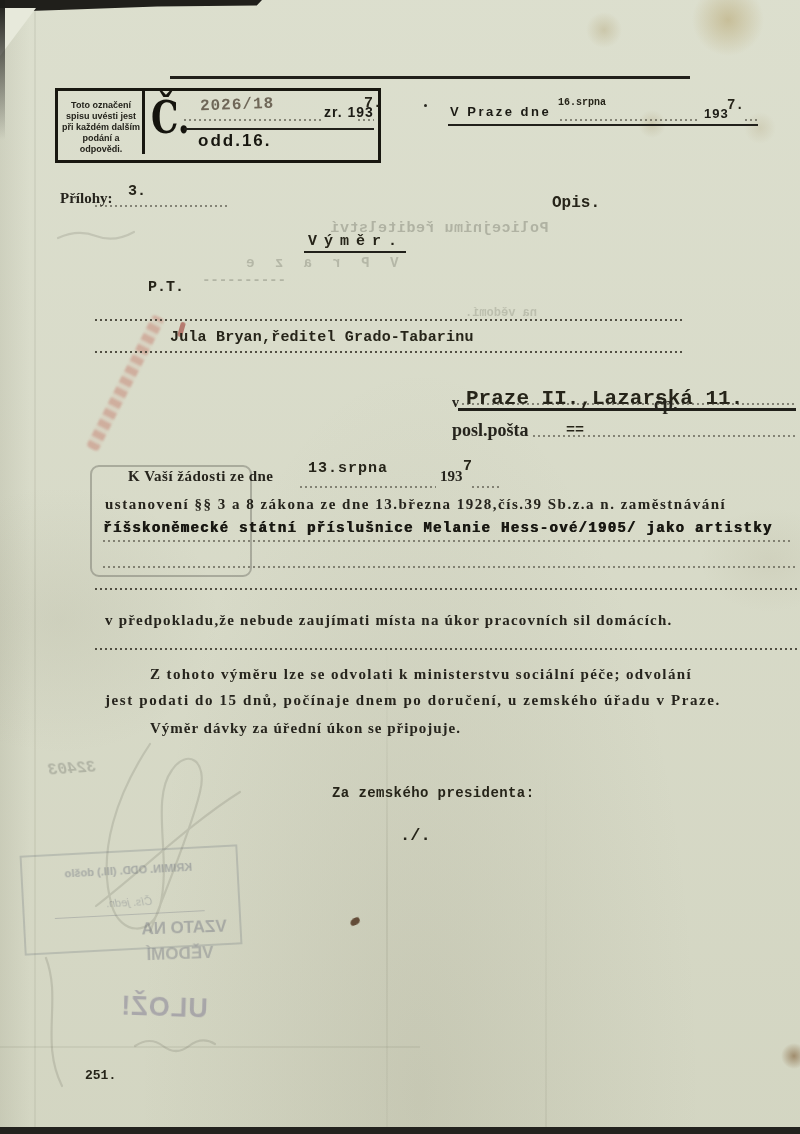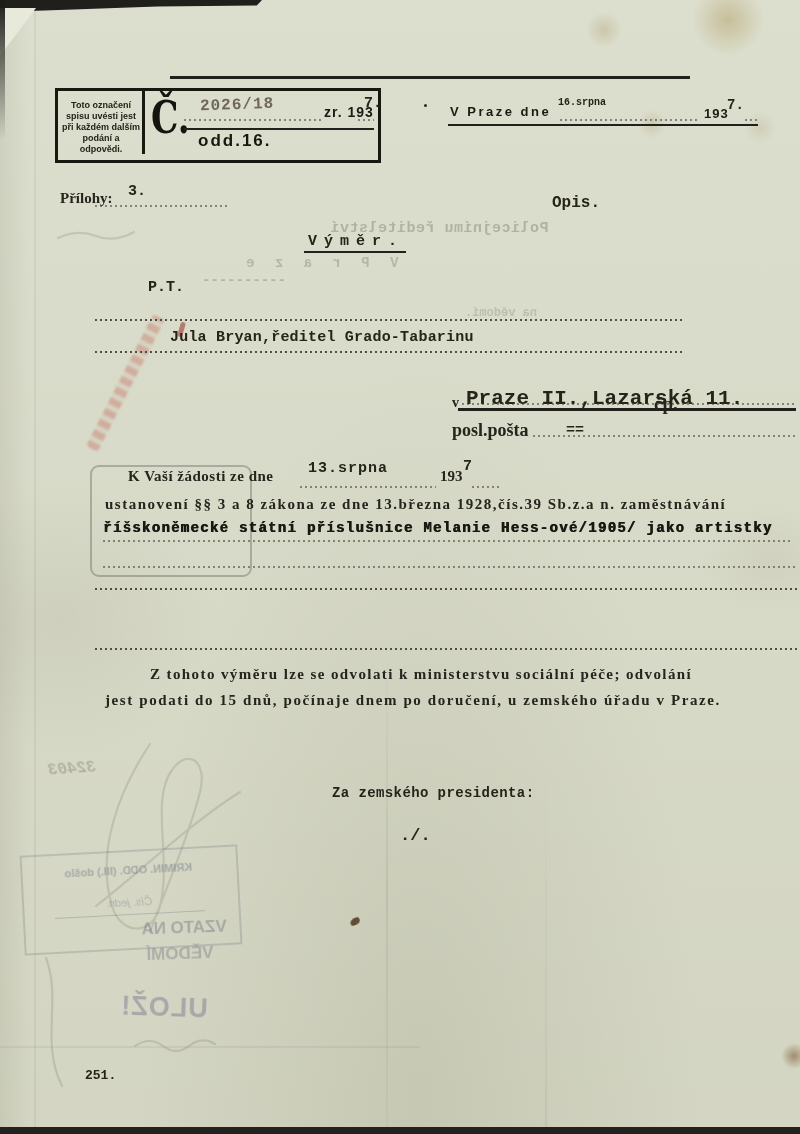--- a/index.html
+++ b/index.html
@@ -130,25 +130,27 @@
 
   <div class="abs pr" style="left:105px;top:496px;font-size:15px;letter-spacing:1.5px;">ustanovení §§ 3 a 8 zákona ze dne 13.března 1928,čís.39 Sb.z.a n. zaměstnávání</div>
 
   <div class="abs t heavy" style="left:103px;top:520px;font-size:14px;letter-spacing:1.3px;">říšskoněmecké státní příslušnice Melanie Hess-ové/1905/ jako artistky</div>
   <div class="abs dotlite" style="left:103px;top:540px;width:688px;"></div>
 
   <div class="abs dotlite" style="left:103px;top:566px;width:692px;"></div>
 
   <div class="abs dotrule" style="left:95px;top:588px;width:705px;"></div>
 
+  <div class="abs pr" style="left:105px;top:612px;font-size:15px;letter-spacing:1.2px;">v předpokladu,že nebude zaujímati místa na úkor pracovních sil domácích.</div>
 
   <div class="abs dotrule" style="left:95px;top:648px;width:705px;"></div>
 
   <div class="abs pr" style="left:150px;top:666px;font-size:15px;letter-spacing:1.4px;">Z tohoto výměru lze se odvolati k ministerstvu sociální péče; odvolání</div>
   <div class="abs pr" style="left:105px;top:692px;font-size:15px;letter-spacing:1.6px;">jest podati do 15 dnů, počínaje dnem po doručení, u zemského úřadu v Praze.</div>
+  <div class="abs pr" style="left:150px;top:720px;font-size:15px;letter-spacing:1px;">Výměr dávky za úřední úkon se připojuje.</div>
 
   <div class="abs t" style="left:332px;top:785px;font-size:14px;letter-spacing:.4px;">Za zemského presidenta:</div>
   <div class="abs t" style="left:400px;top:826px;font-size:17px;">./.</div>
 
   <div class="abs" style="left:350px;top:918px;width:10px;height:7px;background:#4a2c18;border-radius:70% 30% 60% 40%;transform:rotate(-20deg);opacity:.8;filter:blur(.3px);"></div>
 
   <div class="abs t" style="left:85px;top:1068px;font-size:13px;">251.</div>
 
   <div class="abs" style="left:386px;top:640px;width:2px;height:494px;background:linear-gradient(rgba(110,110,90,0),rgba(110,110,90,.14),rgba(110,110,90,.05));"></div>
   <div class="abs" style="left:545px;top:760px;width:2px;height:374px;background:linear-gradient(rgba(110,110,90,0),rgba(110,110,90,.10));"></div>

